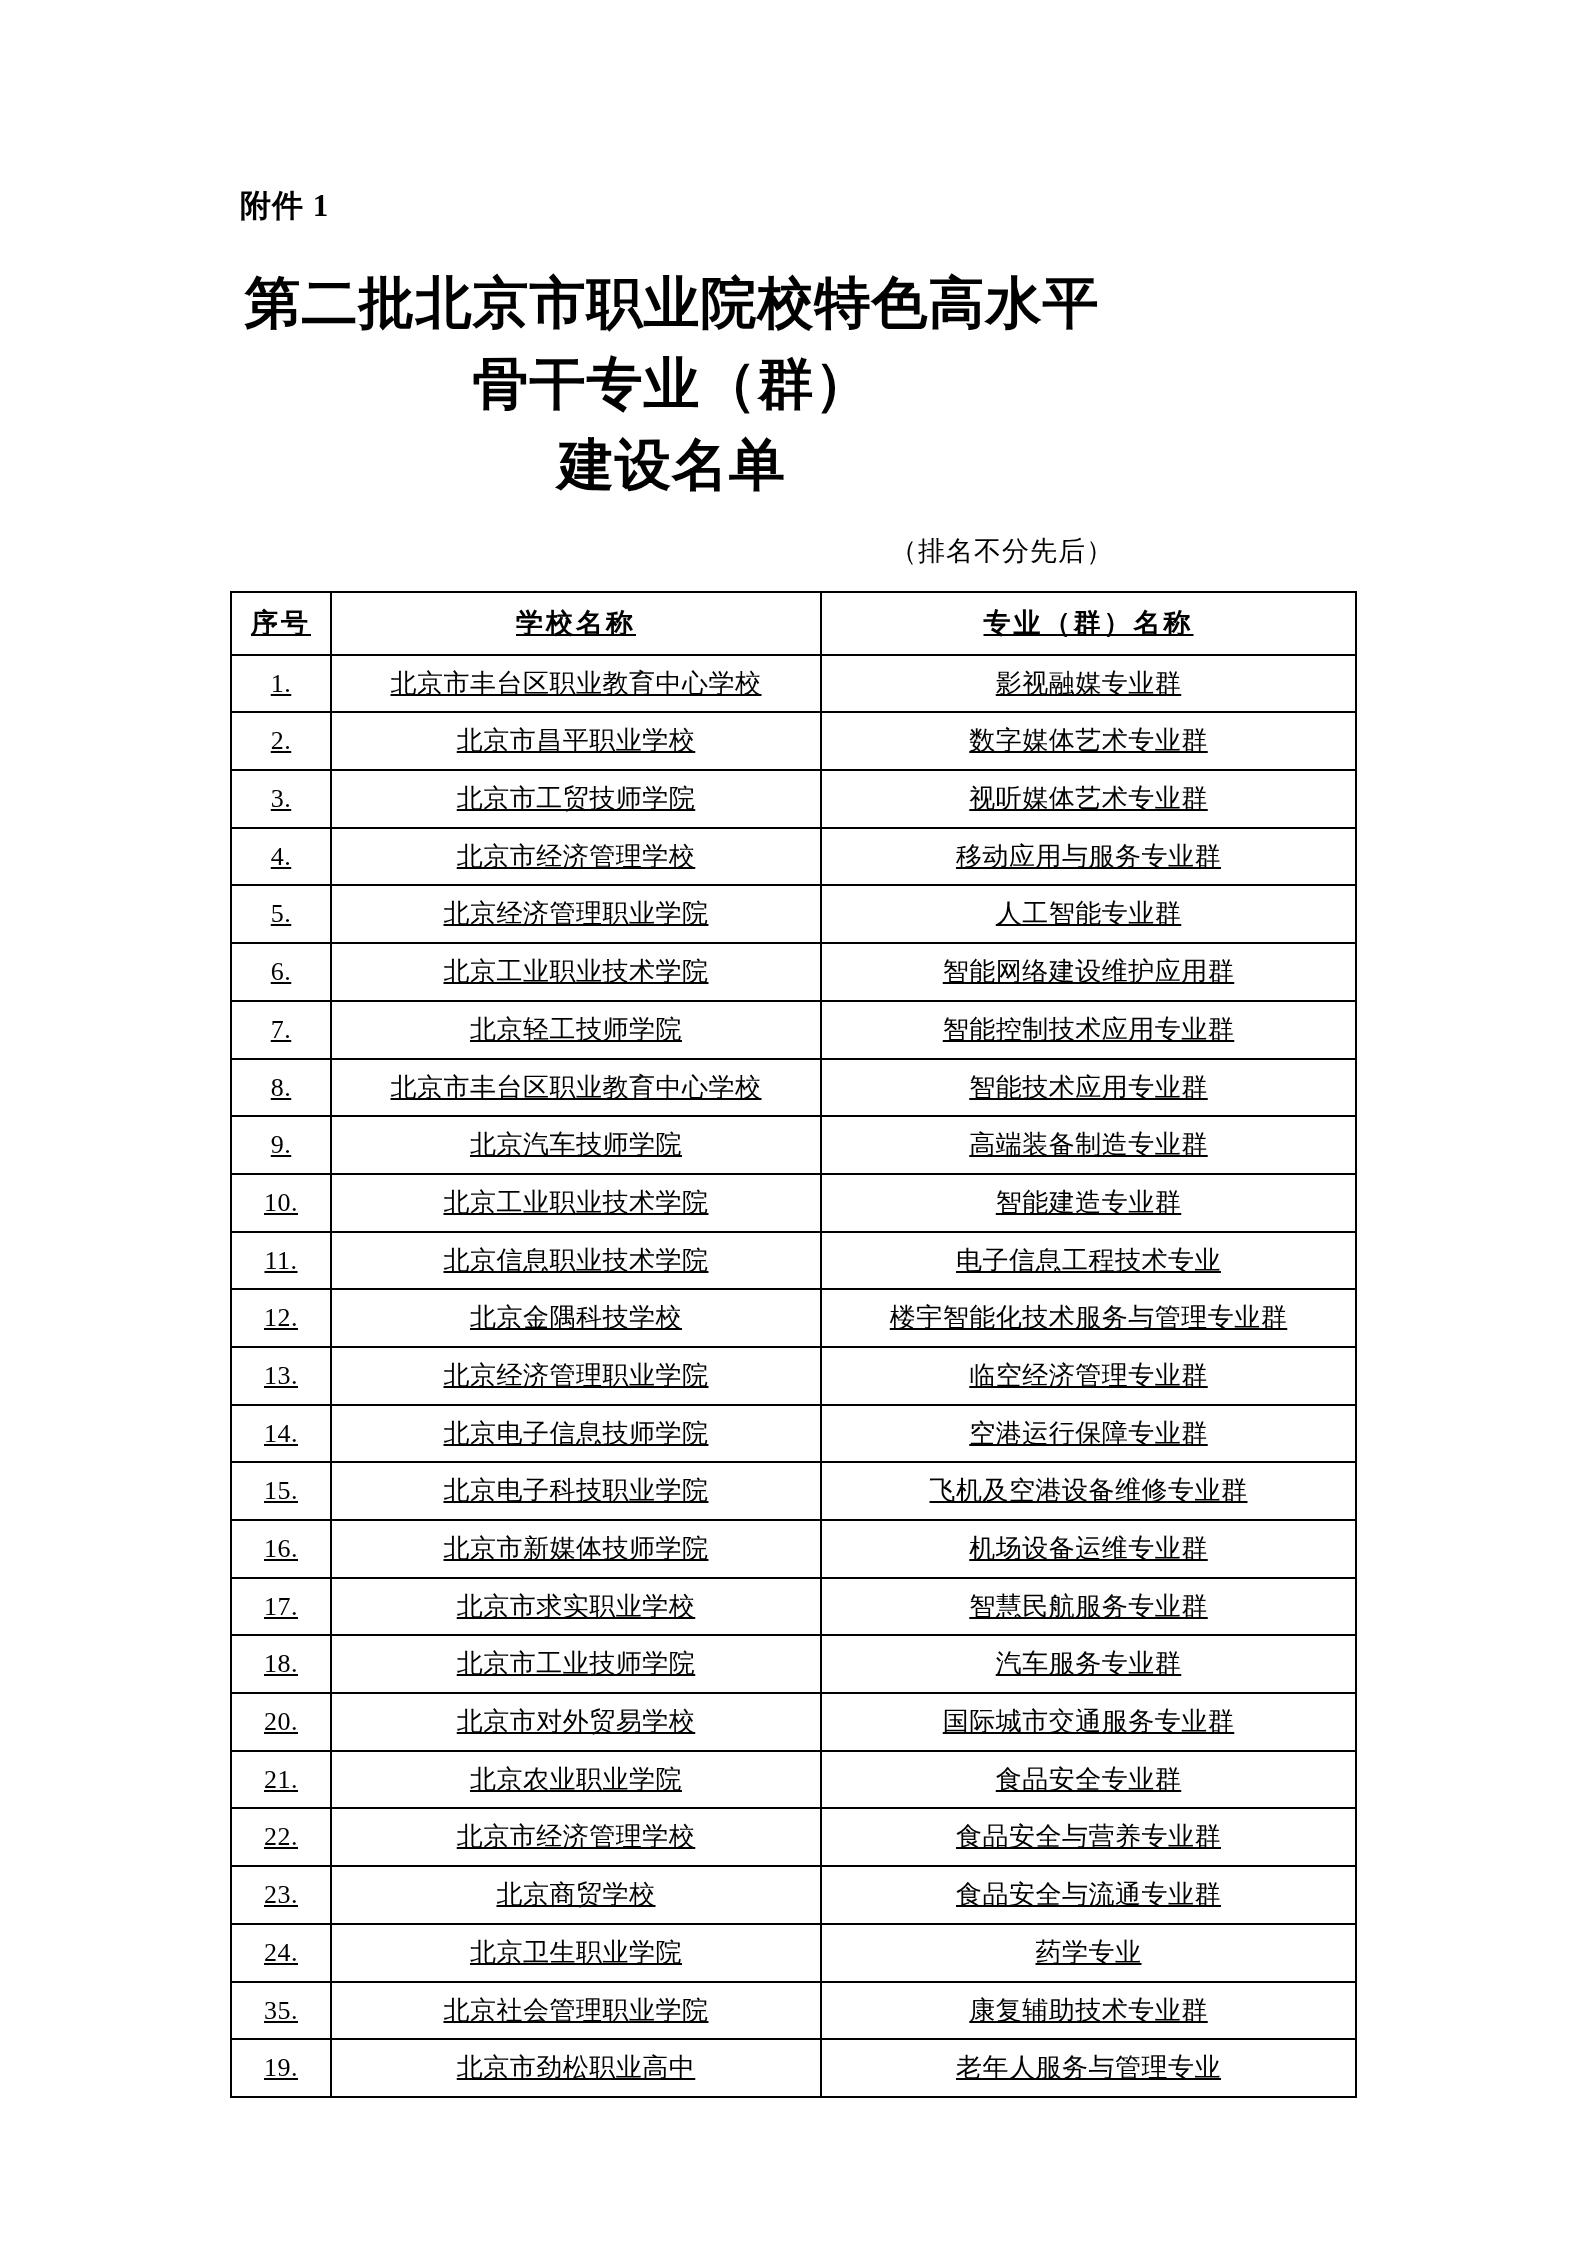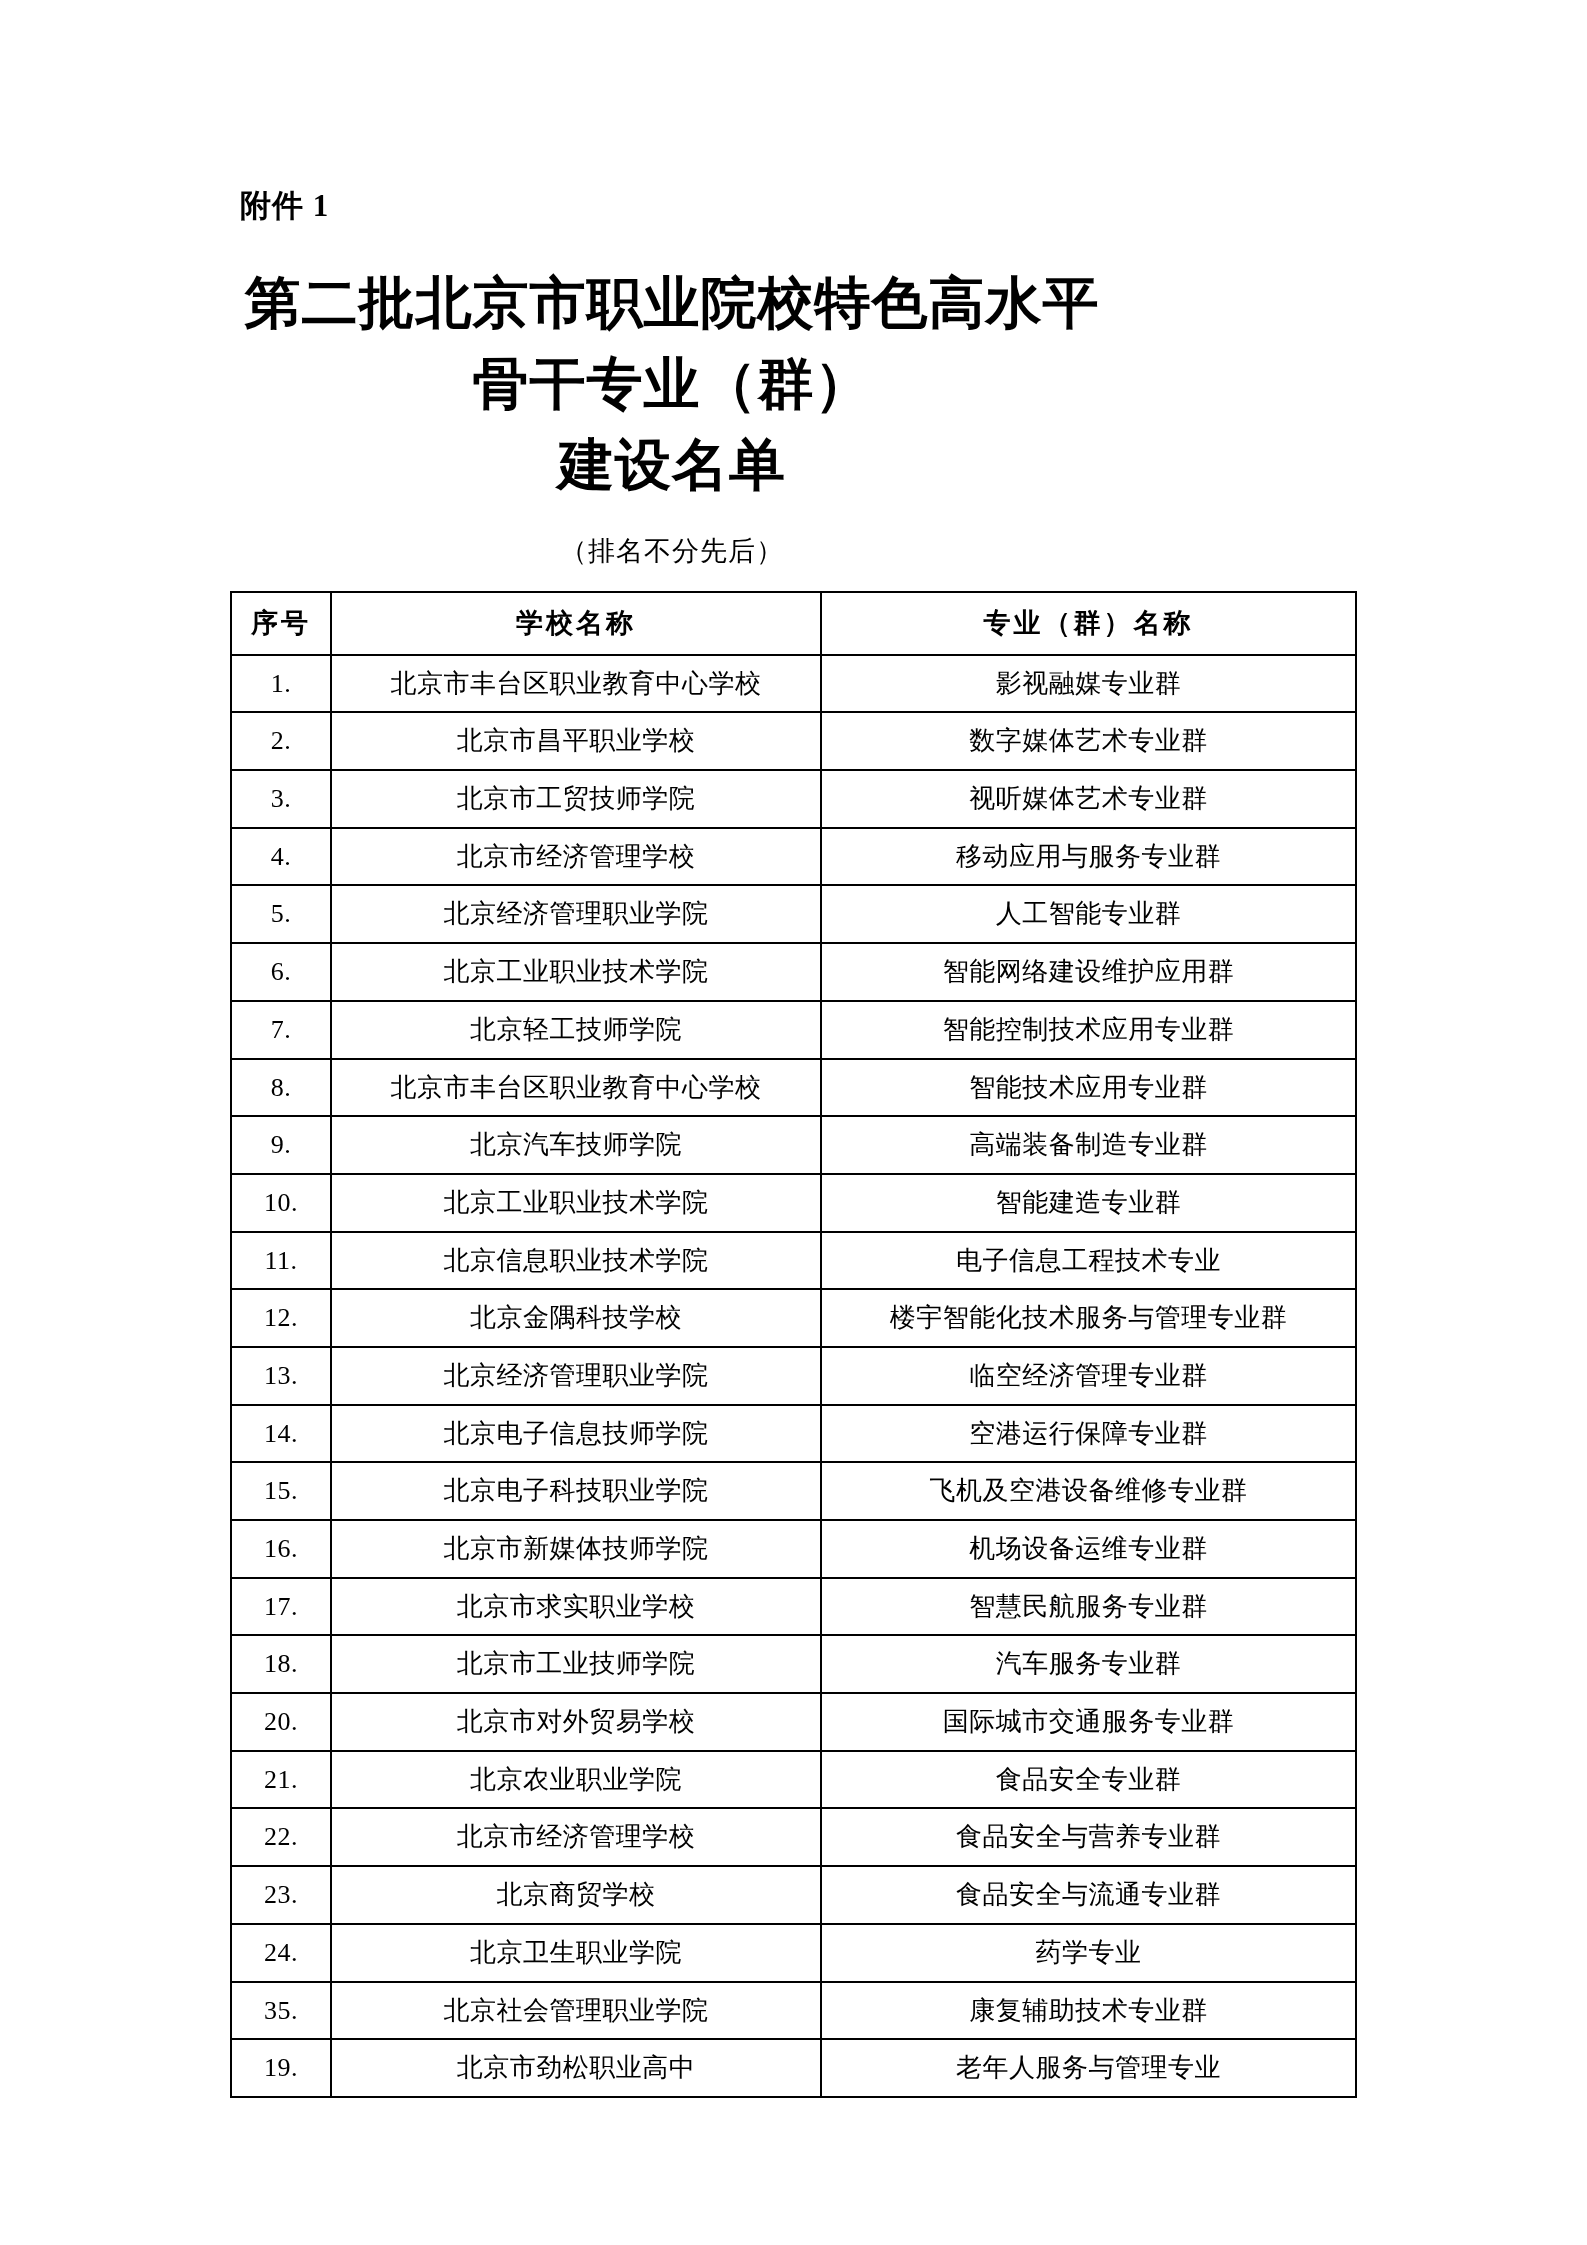--- a/index.html
+++ b/index.html
@@ -31,29 +31,30 @@
     font-family: "Liberation Serif", "DejaVu Serif", serif;
     font-size: 56px;
     font-weight: 700;
     text-align: center;
     line-height: 1.45;
     letter-spacing: 1px;
     margin: 0 0 26px 0;
   }
   .doc-subtitle {
     font-size: 27px;
-    text-align: center;
+    text-align: right;
     margin: 0 0 22px 0;
     letter-spacing: 1px;
   }
   table.list-table {
     border-collapse: collapse;
     width: 1125px;
     margin: 4px auto;
     table-layout: fixed;
+    text-decoration: underline;
   }
   table.list-table th,
   table.list-table td {
     border: 2px solid #000000;
     text-align: center;
     vertical-align: middle;
     font-size: 26px;
     line-height: 1.45;
     padding: 9px 6px;
     letter-spacing: 0.5px;

